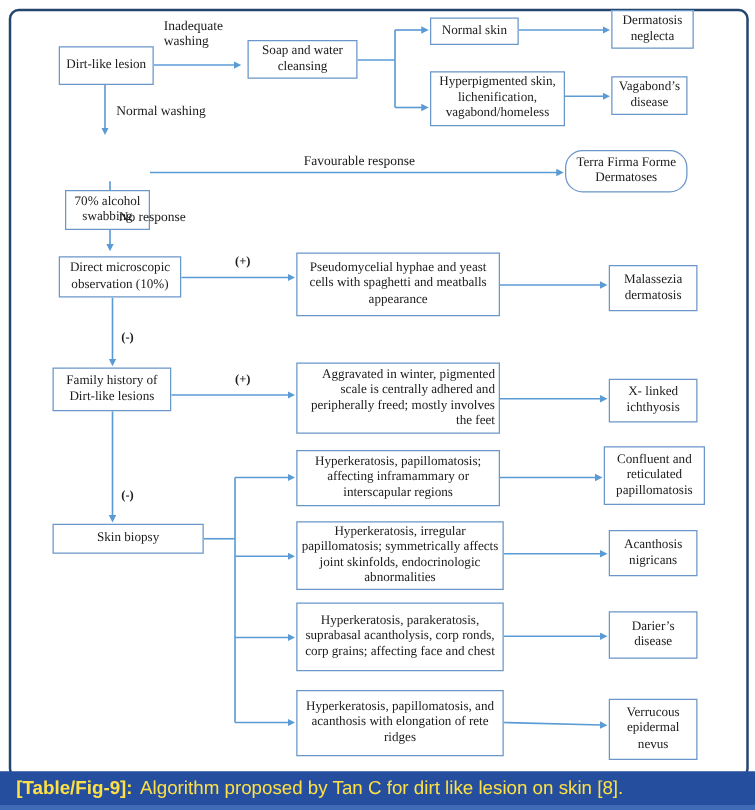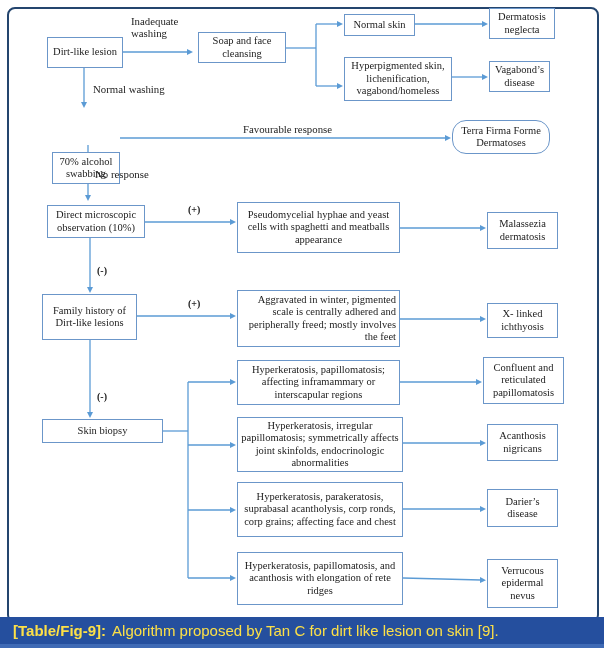--- a/index.html
+++ b/index.html
@@ -30,21 +30,21 @@
   #n-soap{left:198px;top:32px;width:88px;height:31px;}
   #n-normalskin{left:344px;top:14px;width:71px;height:22px;}
   #n-neglecta{left:489px;top:8px;width:66px;height:31px;}
   #n-hyperpig{left:344px;top:57px;width:108px;height:44px;}
   #n-vagabond{left:489px;top:61px;width:61px;height:31px;}
   #n-alcohol{left:52px;top:113px;width:68px;height:32px;margin-top:39px;}
   #n-terra{left:452px;top:120px;width:98px;height:34px;border-radius:14px;}
   #n-micro{left:47px;top:205px;width:98px;height:33px;}
   #n-pseudo{left:237px;top:202px;width:163px;height:51px;}
   #n-malassezia{left:487px;top:212px;width:71px;height:37px;}
-  #n-family{left:42px;top:294px;width:95px;height:46px;}
+  #n-family{left:42px;top:294px;width:95px;height:35px;}
   #n-aggravated{left:237px;top:290px;width:163px;height:57px;text-align:right;}
   #n-xlinked{left:487px;top:303px;width:71px;height:35px;}
   #n-pap{left:237px;top:360px;width:163px;height:45px;}
   #n-confluent{left:483px;top:357px;width:81px;height:47px;}
   #n-irregular{left:237px;top:417px;width:166px;height:55px;}
   #n-acanthosis{left:487px;top:424px;width:71px;height:37px;}
   #n-biopsy{left:42px;top:419px;width:121px;height:24px;}
   #n-parakeratosis{left:237px;top:482px;width:166px;height:55px;}
   #n-dariers{left:487px;top:489px;width:71px;height:38px;}
   #n-rete{left:237px;top:552px;width:166px;height:53px;}
@@ -108,21 +108,21 @@
       <line x1="188" y1="510" x2="231" y2="510" marker-end="url(#arw)"></line>
       <line x1="188" y1="578" x2="231" y2="578" marker-end="url(#arw)"></line>
       <line x1="400" y1="382" x2="477" y2="382" marker-end="url(#arw)"></line>
       <line x1="403" y1="443" x2="481" y2="443" marker-end="url(#arw)"></line>
       <line x1="403" y1="509" x2="481" y2="509" marker-end="url(#arw)"></line>
       <line x1="403" y1="578" x2="481" y2="580" marker-end="url(#arw)"></line>
     </g>
   </svg>
 
   <div class="box" id="n-dirt">Dirt-like lesion</div>
-  <div class="box" id="n-soap">Soap and face cleansing</div>
+  <div class="box" id="n-soap">Soap and water cleansing</div>
   <div class="box" id="n-normalskin">Normal skin</div>
   <div class="box" id="n-neglecta">Dermatosis neglecta</div>
   <div class="box" id="n-hyperpig">Hyperpigmented skin, lichenification, vagabond/homeless</div>
   <div class="box" id="n-vagabond">Vagabond’s disease</div>
   <div class="box" id="n-alcohol">70% alcohol swabbing</div>
   <div class="box" id="n-terra">Terra Firma Forme Dermatoses</div>
   <div class="box" id="n-micro">Direct microscopic observation (10%)</div>
   <div class="box" id="n-pseudo">Pseudomycelial hyphae and yeast cells with spaghetti and meatballs appearance</div>
   <div class="box" id="n-malassezia">Malassezia dermatosis</div>
   <div class="box" id="n-family">Family history of Dirt-like lesions</div>
@@ -142,16 +142,16 @@
   <div class="lbl" id="l-normalwash">Normal washing</div>
   <div class="lbl" id="l-favourable">Favourable response</div>
   <div class="lbl" id="l-noresponse">No response</div>
   <div class="lbl sign" id="l-plus1">(+)</div>
   <div class="lbl sign" id="l-minus1">(-)</div>
   <div class="lbl sign" id="l-plus2">(+)</div>
   <div class="lbl sign" id="l-minus2">(-)</div>
 
   <div id="caption">
     <span class="pre">[Table/Fig-9]:</span>
-    <span class="txt">Algorithm proposed by Tan C for dirt like lesion on skin [9].</span>
+    <span class="txt">Algorithm proposed by Tan C for dirt like lesion on skin [8].</span>
   </div>
   <div id="bottomstrip"></div>
 </div>
 
 </body></html>

